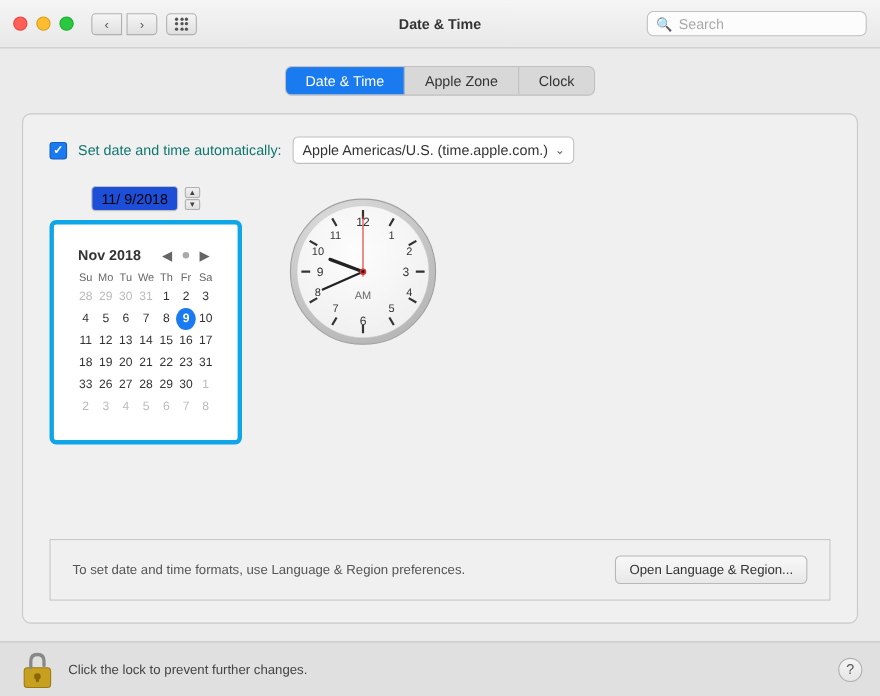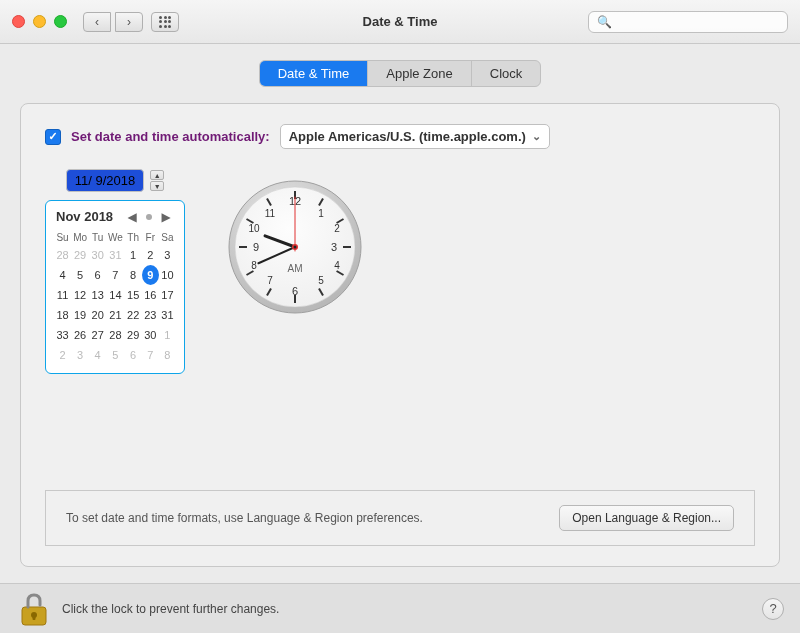--- a/index.html
+++ b/index.html
@@ -186,33 +186,31 @@
       cursor: pointer;
       flex-shrink: 0;
     }
     .checkbox-check {
       color: white;
       font-size: 11px;
       font-weight: bold;
     }
     .auto-label {
       font-size: 13px;
-      color: #701a75;
-      font-weight: bold;
+      color: #0f766e;
     }
     .dropdown {
       display: flex;
       align-items: center;
       background: white;
       border: 1px solid #c0c0c0;
       border-radius: 5px;
       padding: 4px 8px;
       gap: 6px;
       cursor: pointer;
-      font-weight: bold;
     }
     .dropdown-text {
       font-size: 13px;
       color: #333;
     }
     .dropdown-arrow {
       color: #666;
       font-size: 11px;
     }
 
@@ -260,24 +258,24 @@
       align-items: center;
       justify-content: center;
       cursor: pointer;
       font-size: 7px;
       color: #444;
     }
 
     
     .calendar {
       background: white;
-      border: 1px solid #0ea5e9;
+      border: 4px solid #0ea5e9;
       border-radius: 6px;
-      padding: 8px;
-      width: 140px;
+      padding: 20px;
+      width: 175px;
     }
     .cal-header {
       display: flex;
       align-items: center;
       justify-content: space-between;
       margin-bottom: 6px;
       padding: 0 2px;
     }
     .cal-title {
       font-size: 13px;
@@ -445,20 +443,21 @@
         <div class="grid-dot"></div>
       <div class="grid-dot"></div>
         <div class="grid-dot"></div>
         <div class="grid-dot"></div>
     </div>
   </div>
   <div class="window-title">Date &amp; Time</div>
   <div class="spacer"></div>
   <div class="search-bar">
     <span class="search-icon-svg">🔍</span>
+    <input class="search-input" type="text" placeholder="Search" style="">
   </div>
 </div>
 
 <div class="main-content">
 
   <div class="tab-bar">
     <div class="tab-group">
       <div class="tab active">Date &amp; Time</div>
       <div class="tab">Apple Zone</div>
       <div class="tab">Clock</div>

